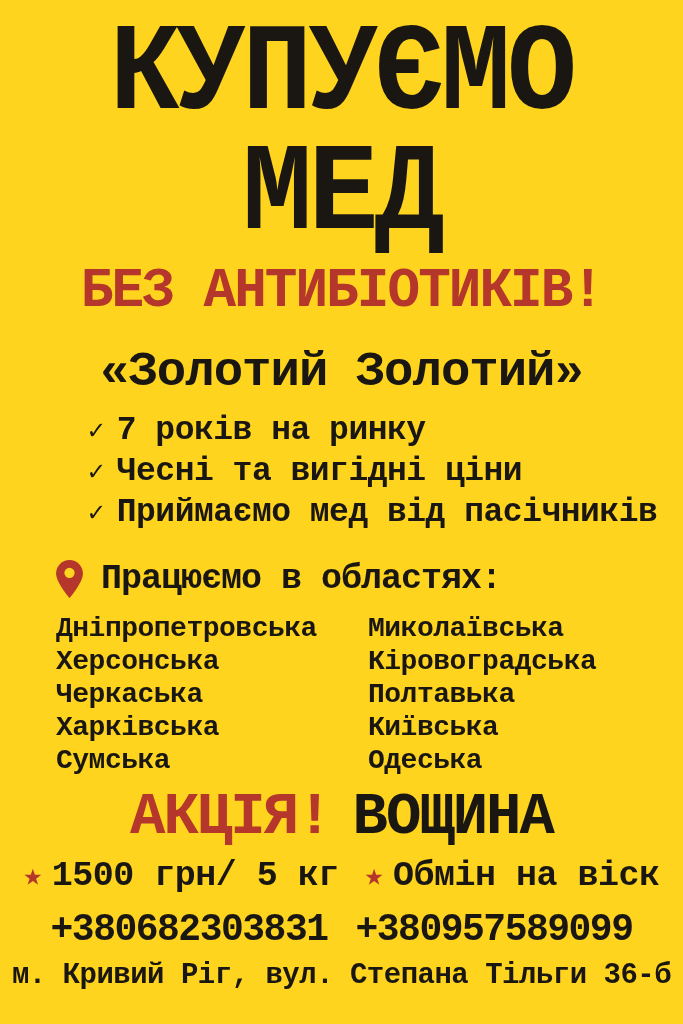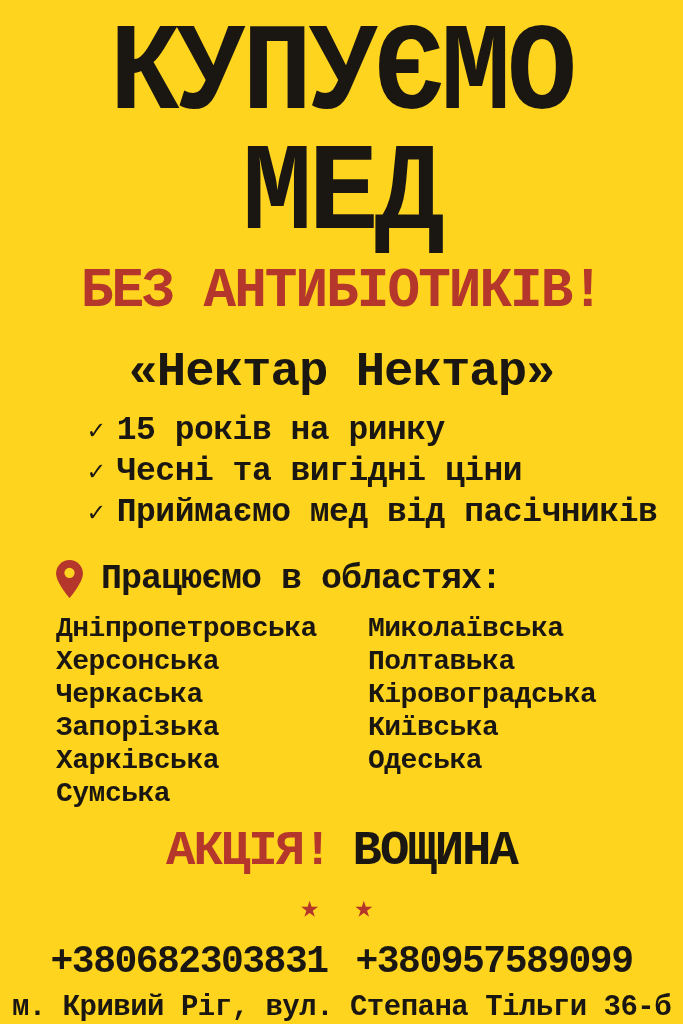--- a/index.html
+++ b/index.html
@@ -84,21 +84,21 @@
   }
   .regions-col.left { width: 312px; }
   .region-item {
     font-size: 28px;
     line-height: 33px;
     letter-spacing: -0.5px;
   }
   .promo {
     margin-top: 8px;
     text-align: center;
-    font-size: 49px;
+    font-size: 59px;
     font-weight: 800;
     line-height: 66px;
     letter-spacing: -2px;
     white-space: nowrap;
   }
   .promo-accent { color: #B5362B; margin-right: 22px; }
   .offers {
     display: flex;
     justify-content: center;
     gap: 26px;
@@ -137,26 +137,26 @@
 
 <div class="poster">
 
   <h1 class="title">
     <span class="title-line">КУПУЄМО</span>
     <span class="title-line">МЕД</span>
   </h1>
 
   <div class="subtitle">БЕЗ АНТИБІОТИКІВ!</div>
 
-  <div class="brand">«Нектар Нектар»</div>
+  <div class="brand">«Золотий Золотий»</div>
 
   <ul class="features">
     <li class="feature">
       <span class="check">✓</span>
-      <span>15 років на ринку</span>
+      <span>7 років на ринку</span>
     </li>
     <li class="feature">
       <span class="check">✓</span>
       <span>Чесні та вигідні ціни</span>
     </li>
     <li class="feature">
       <span class="check">✓</span>
       <span>Приймаємо мед від пасічників</span>
     </li>
   </ul>
@@ -167,43 +167,44 @@
       <circle cx="12" cy="11.5" r="4.6" fill="#FFD41E"></circle>
     </svg>
     <span>Працюємо в областях:</span>
   </div>
 
   <div class="regions">
     <ul class="regions-col left">
       <li class="region-item">Дніпропетровська</li>
       <li class="region-item">Херсонська</li>
       <li class="region-item">Черкаська</li>
-      <li class="region-item">Запорізька</li>
       <li class="region-item">Харківська</li>
       <li class="region-item">Сумська</li>
     </ul>
     <ul class="regions-col right">
       <li class="region-item">Миколаївська</li>
+      <li class="region-item">Кіровоградська</li>
       <li class="region-item">Полтавька</li>
-      <li class="region-item">Кіровоградська</li>
       <li class="region-item">Київська</li>
       <li class="region-item">Одеська</li>
     </ul>
   </div>
 
   <div class="promo">
     <span class="promo-accent">АКЦІЯ!</span><span class="promo-title">ВОЩИНА</span>
   </div>
 
   <div class="offers">
     <span class="offer">
       <span class="star">★</span>
+      <span>1500 грн/ 5 кг</span>
     </span>
     <span class="offer">
       <span class="star">★</span>
+      <span>Обмін на віск</span>
     </span>
   </div>
 
   <div class="phones">
     <span>+380682303831</span>
     <span>+380957589099</span>
   </div>
 
   <div class="address">м. Кривий Ріг, вул. Степана Тільги 36-б</div>
 

